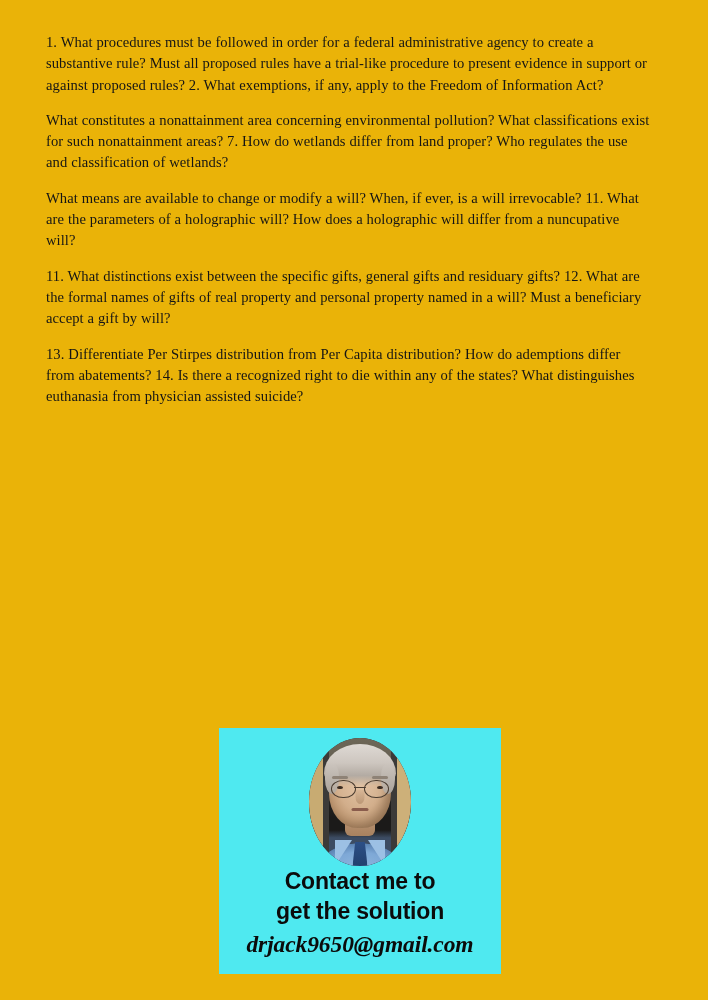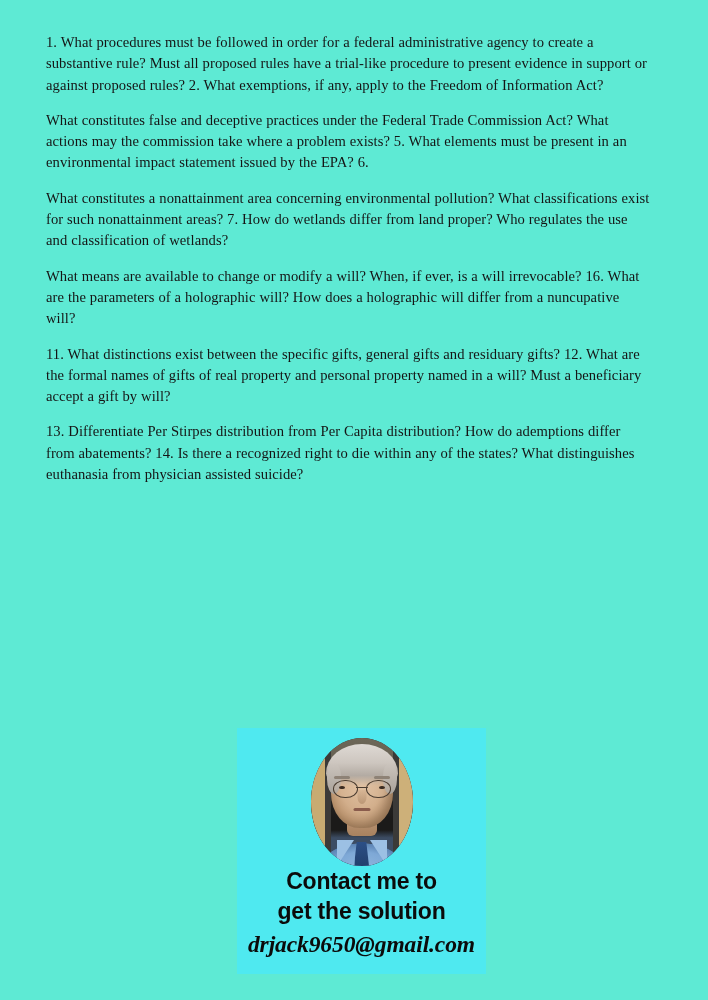--- a/index.html
+++ b/index.html
@@ -17,21 +17,21 @@
     color: #111111;
     -webkit-font-smoothing: antialiased;
   }
 
   .page {
     position: absolute;
     left: 0;
     top: 0;
     width: 708px;
     height: 1000px;
-    background: #5eead4;
+    background: #eab308;
   }
 
   .doc-body {
     position: absolute;
     left: 46px;
     top: 32px;
     width: 604px;
   }
 
   .para {
@@ -41,26 +41,27 @@
     margin: 0 0 14px 0;
     color: #151515;
     letter-spacing: 0.005em;
     word-spacing: 0.01em;
   }
   .para:last-child { margin-bottom: 16px; }
 
   
   .contact-banner {
     position: absolute;
-    left: 237px;
+    left: 219px;
     top: 728px;
     width: 249px;
     height: 246px;
     background: #4FE9F0;
     overflow: hidden;
+    padding-left: 33px;
   }
 
   .portrait-wrap {
     position: absolute;
     left: 50%;
     top: 10px;
     transform: translateX(-50%);
     width: 102px;
     height: 128px;
     border-radius: 50% / 50%;
@@ -270,23 +271,22 @@
     font-style: italic;
   }
 </style>
 </head>
 <body>
 
 <div class="page">
 
   <div class="doc-body">
     <p class="para">1. What procedures must be followed in order for a federal administrative agency to create a substantive rule? Must all proposed rules have a trial-like procedure to present evidence in support or against proposed rules? 2. What exemptions, if any, apply to the Freedom of Information Act?</p>
-    <p class="para">What constitutes false and deceptive practices under the Federal Trade Commission Act? What actions may the commission take where a problem exists? 5. What elements must be present in an environmental impact statement issued by the EPA? 6.</p>
     <p class="para">What constitutes a nonattainment area concerning environmental pollution? What classifications exist for such nonattainment areas? 7. How do wetlands differ from land proper? Who regulates the use and classification of wetlands?</p>
-    <p class="para">What means are available to change or modify a will? When, if ever, is a will irrevocable? 16. What are the parameters of a holographic will? How does a holographic will differ from a nuncupative will?</p>
+    <p class="para">What means are available to change or modify a will? When, if ever, is a will irrevocable? 11. What are the parameters of a holographic will? How does a holographic will differ from a nuncupative will?</p>
     <p class="para">11. What distinctions exist between the specific gifts, general gifts and residuary gifts? 12. What are the formal names of gifts of real property and personal property named in a will? Must a beneficiary accept a gift by will?</p>
     <p class="para">13. Differentiate Per Stirpes distribution from Per Capita distribution? How do ademptions differ from abatements? 14. Is there a recognized right to die within any of the states? What distinguishes euthanasia from physician assisted suicide?</p>
   </div>
 
   <div class="contact-banner">
 
     <div class="portrait-wrap">
       <div class="photo"></div>
       <div class="shirt"></div>
       <div class="collar-l"></div>

